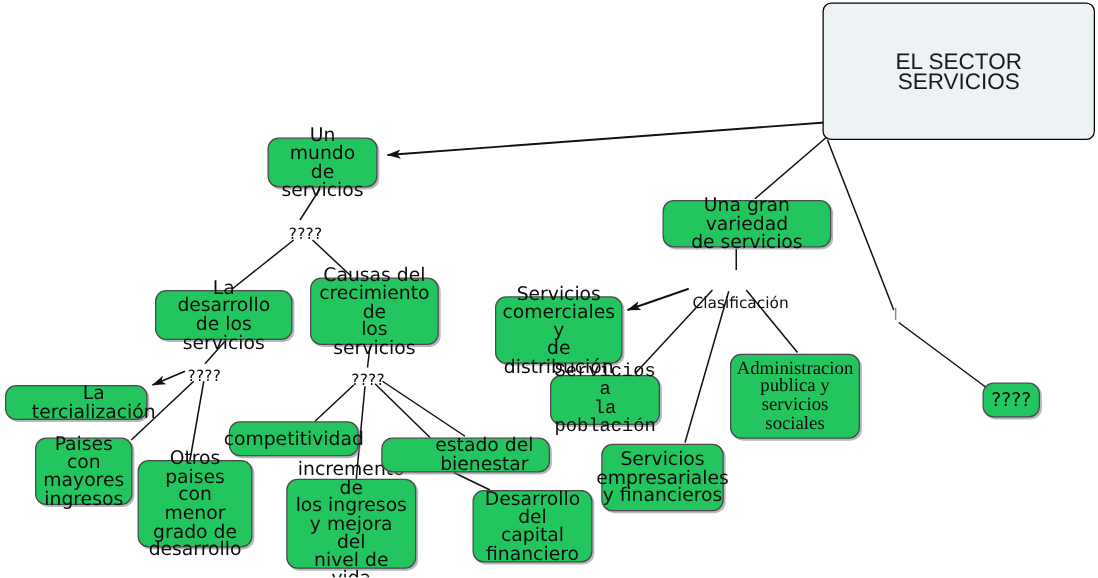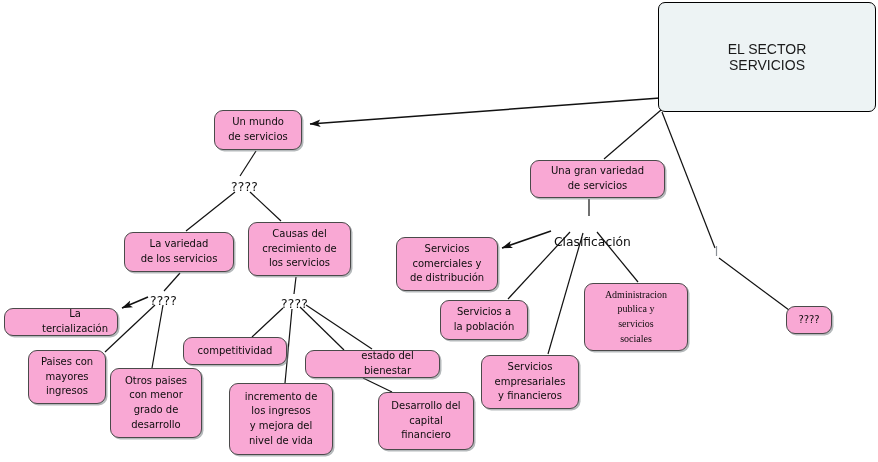--- a/index.html
+++ b/index.html
@@ -18,41 +18,41 @@
   #edges {
     position: absolute;
     left: 0;
     top: 0;
     width: 878px;
     height: 462px;
   }
   .node {
     position: absolute;
     box-sizing: border-box;
-    background: #f9a8d4;
+    background: #22c55e;
     border: 1.4px solid #4a4a4a;
     border-radius: 9px;
     box-shadow: 1.5px 1.5px 0 rgba(120,128,132,0.55);
     display: flex;
     align-items: center;
     justify-content: center;
     text-align: center;
     color: #0d0d0d;
-    font-size: 10px;
+    font-size: 15px;
     line-height: 14.6px;
     white-space: pre-line;
     padding: 2px 6px;
     z-index: 3;
   }
   .node.title-node {
     background: #edf3f4;
     border: 1.1px solid #000000;
     border-radius: 7px;
     box-shadow: none;
-    font-size: 14px;
+    font-size: 18px;
     line-height: 16px;
     font-family: "Liberation Sans", sans-serif;
     color: #1a1a1a;
   }
   .link-label {
     position: absolute;
     color: #0d0d0d;
     font-size: 12.3px;
     line-height: 14px;
     white-space: nowrap;
@@ -121,32 +121,32 @@
 
   <div class="node title-node" style="left:658px;top:2px;width:218px;height:110px;">EL SECTOR
 SERVICIOS</div>
 
   <div class="node" style="left:214px;top:110px;width:88px;height:40px;">Un mundo
 de servicios</div>
 
   <div class="node" style="left:530px;top:160px;width:135px;height:38px;">Una gran variedad
 de servicios</div>
 
-  <div class="node" style="left:124px;top:232px;width:110px;height:40px;">La variedad
+  <div class="node" style="left:124px;top:232px;width:110px;height:40px;">La desarrollo
 de los servicios</div>
 
   <div class="node" style="left:248px;top:222px;width:103px;height:54px;">Causas del
 crecimiento de
 los servicios</div>
 
   <div class="node" style="left:396px;top:237px;width:102px;height:54px;">Servicios
 comerciales y
 de distribución</div>
 
-  <div class="node" style="left:440px;top:300px;width:88px;height:40px;">Servicios a
+  <div class="node" style="left:440px;top:300px;width:88px;height:40px;font-family:Liberation Mono, monospace;">Servicios a
 la población</div>
 
   <div class="node" style="left:584px;top:283px;width:104px;height:68px;font-family:Liberation Serif, serif;">Administracion
 publica y
 servicios
 sociales</div>
 
   <div class="node" style="left:481px;top:355px;width:98px;height:54px;">Servicios
 empresariales
 y financieros</div>

